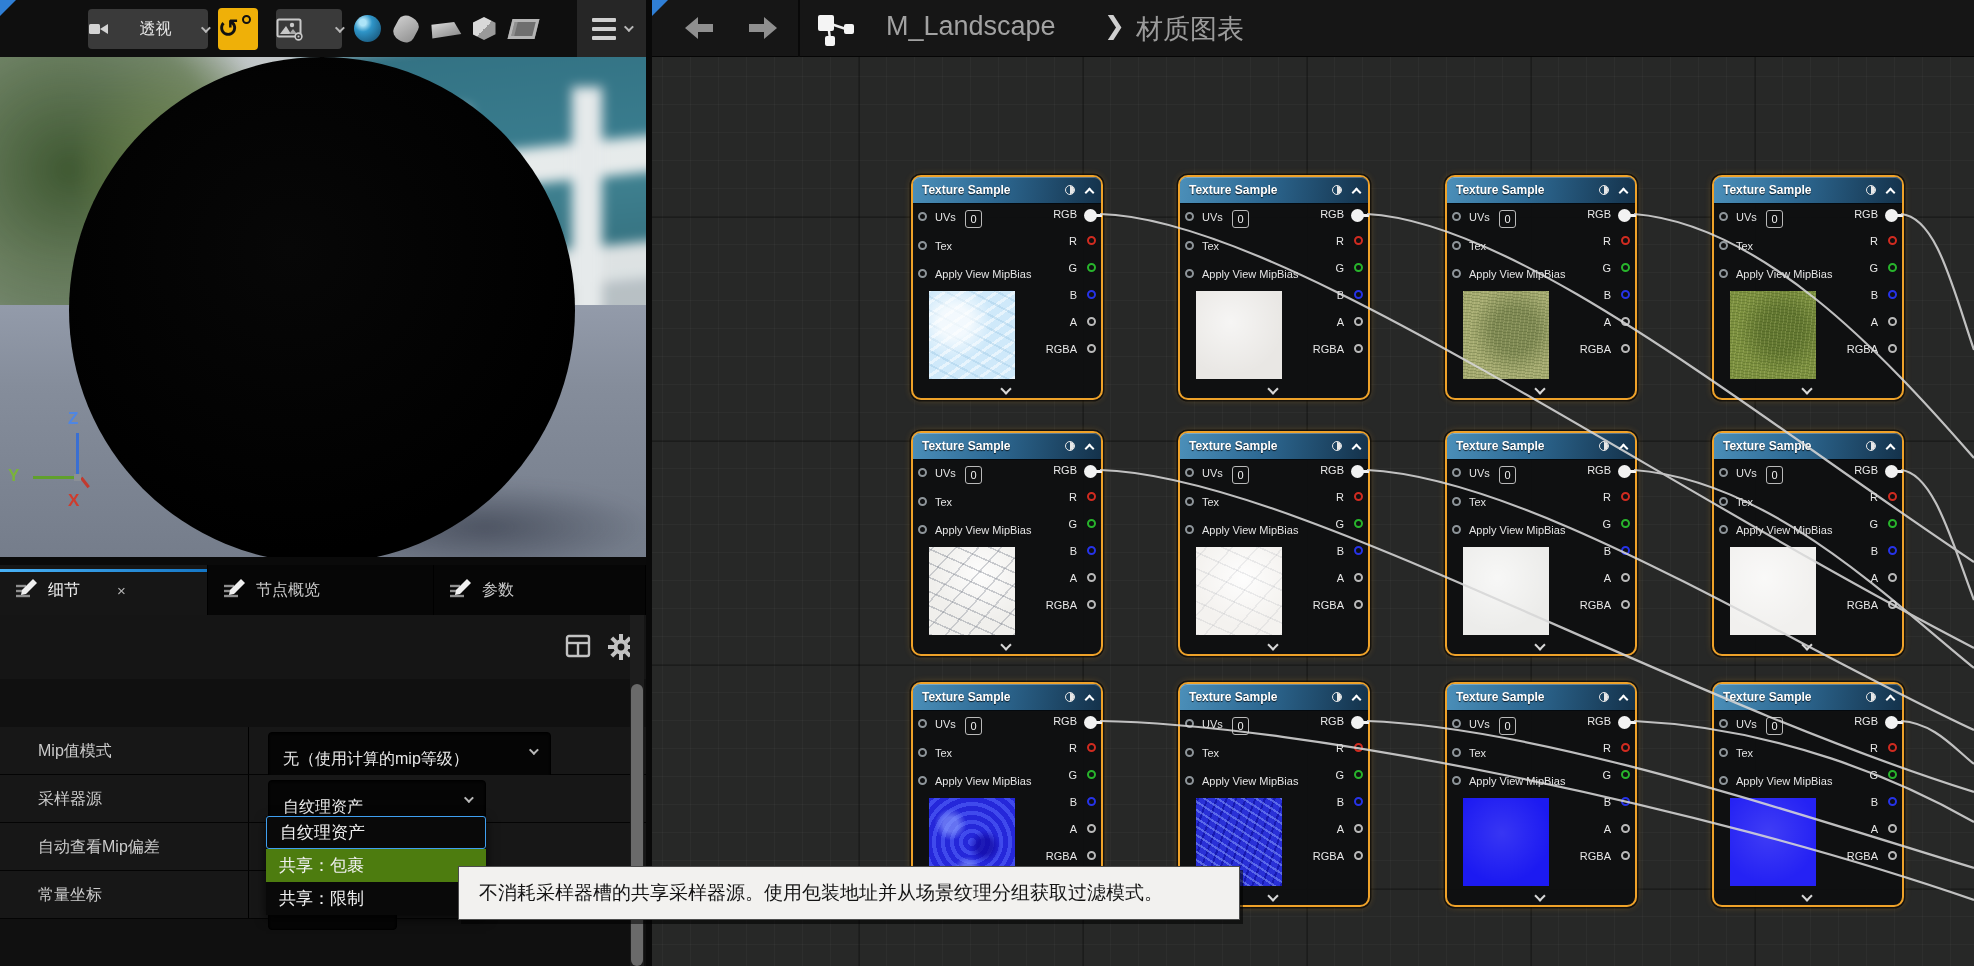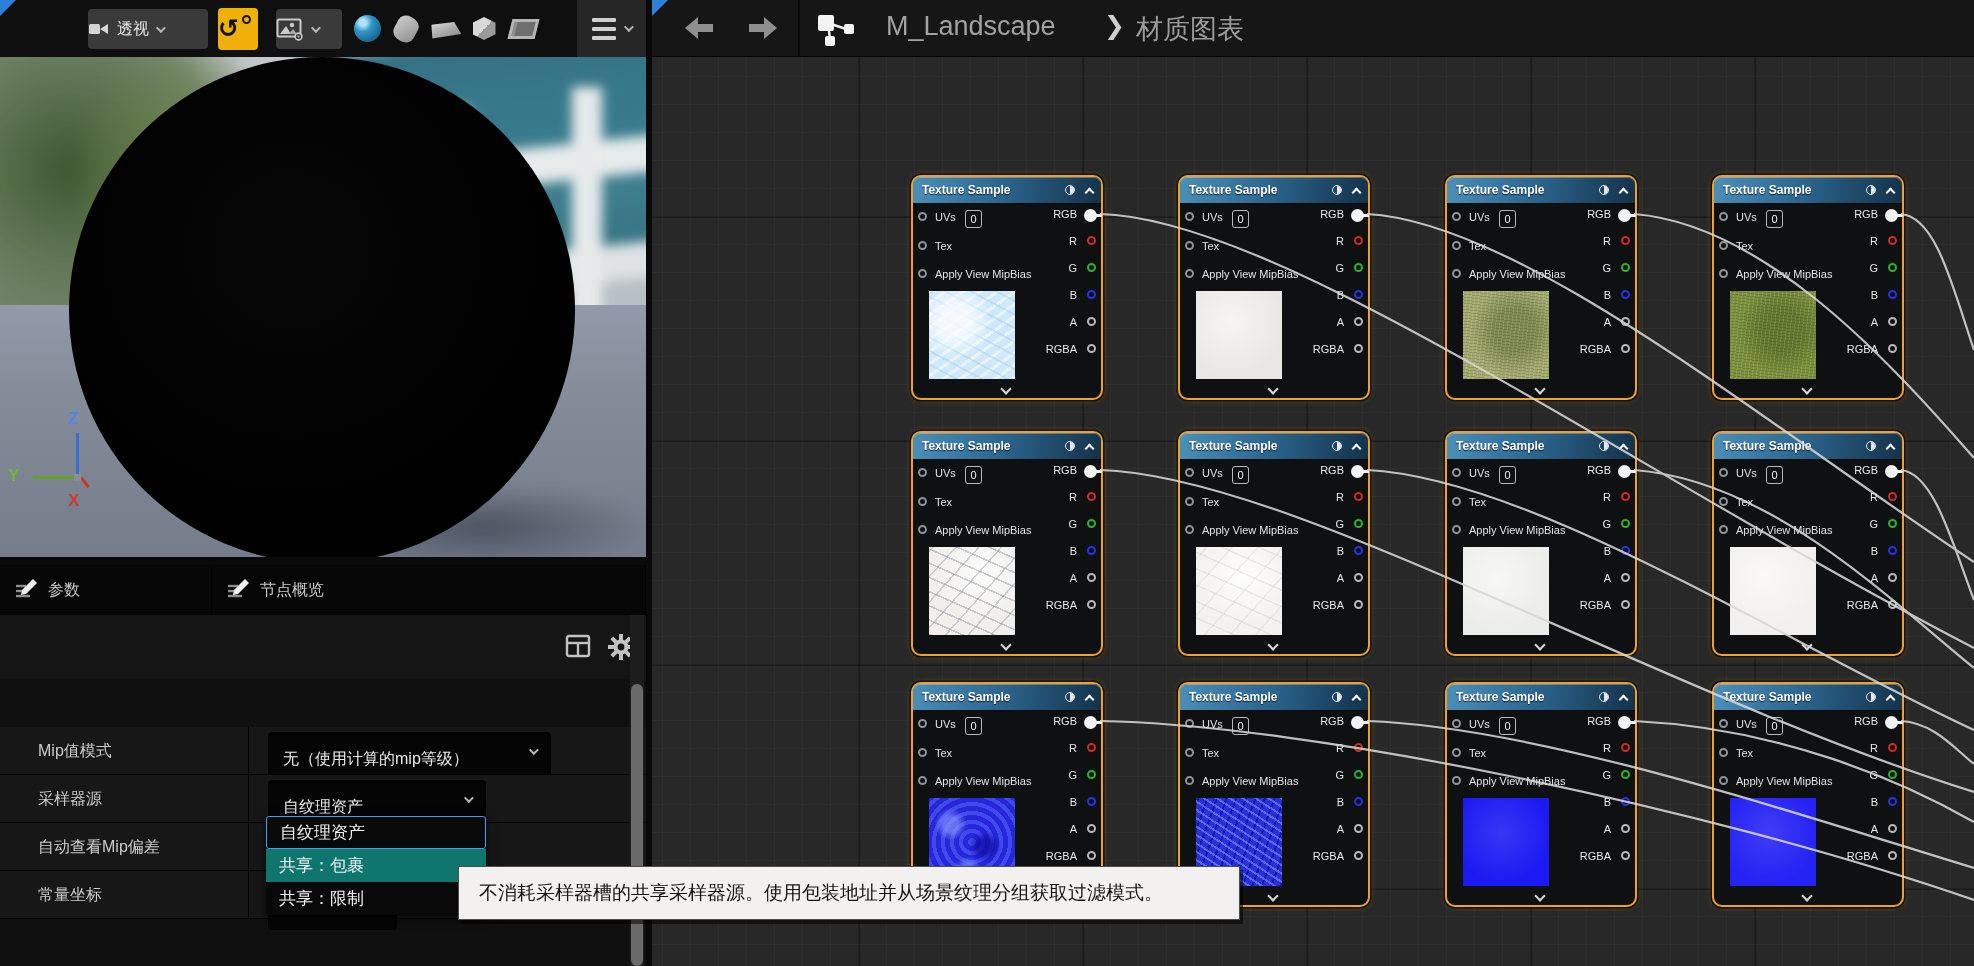--- a/index.html
+++ b/index.html
@@ -34,21 +34,21 @@
   .gz-xline { position:absolute; left:79px; top:424px; width:12px; height:3px; background:#c23a2e; transform:rotate(52deg); }
   .gz-z { position:absolute; left:68px; top:352px; color:#4f86e2; font-weight:bold; font-size:17px; }
   .gz-y { position:absolute; left:8px; top:409px; color:#7ab33a; font-weight:bold; font-size:17px; }
   .gz-x { position:absolute; left:68px; top:434px; color:#cf3c2d; font-weight:bold; font-size:17px; }
 
   
   .vp-toolbar { position:absolute; left:0; top:0; width:646px; height:57px; background:rgba(16,16,16,.95); z-index:6; }
   .corner-tri { position:absolute; left:0; top:0; width:0; height:0;
                 border-top:16px solid #2f7fd6; border-right:16px solid transparent; z-index:9; }
   .tb-btn { position:absolute; top:9px; height:40px; background:#3a3a3a; border-radius:4px;
-            display:flex; align-items:center; justify-content:flex-start; gap:7px; color:#e6e6e6; font-size:16px; }
+            display:flex; align-items:center; justify-content:space-between; gap:7px; color:#e6e6e6; font-size:16px; }
   .btn-persp { left:88px; width:120px; }
   .btn-time { left:218px; top:8px; height:42px; left:218px; width:40px; background:#EFB008; color:#111; }
   .btn-shot { left:276px; width:66px; }
   .cam-ico svg { display:block; }
   .chv { display:inline-block; width:7px; height:7px; border-right:2px solid #b8b8b8; border-bottom:2px solid #b8b8b8; transform:rotate(45deg) translateY(-2px); }
   .undo-glyph { font-size:25px; font-weight:bold; line-height:1; position:relative; top:-1px; }
   .clockdot { position:absolute; right:7px; top:7px; width:9px; height:9px; border:2px solid #111; border-radius:50%; background:#EFB008; }
   .shape-row { position:absolute; top:0; left:352px; height:57px; display:flex; align-items:center; gap:9px; }
   .shape-ico { width:30px; height:30px; display:flex; align-items:center; justify-content:center; }
   .sph { width:27px; height:27px; border-radius:50%;
@@ -97,21 +97,21 @@
   .prow .colsep { position:absolute; left:248px; top:0; width:1px; height:100%; background:#000; }
   .pwidget { position:absolute; left:268px; top:5px; height:54px; background:#050505; border:1px solid #000;
              border-radius:4px; color:#eaeaea; font-size:16px; display:flex; align-items:center;
              box-shadow:inset 0 1px 2px rgba(0,0,0,.8); }
   .pwidget .wtext { margin-left:14px; white-space:nowrap; }
   .pwidget .wchv { position:absolute; right:14px; top:15px; }
   .dd-pop { position:absolute; left:266px; top:816px; width:220px; background:#090909; z-index:30;
             box-shadow:0 4px 10px rgba(0,0,0,.7); font-size:17px; color:#f0f0f0; }
   .dd-item { position:relative; height:33px; display:flex; align-items:center; padding-left:13px; background:#090909; white-space:nowrap; }
   .dd-item.current { border:1.5px solid #3f9ff0; border-radius:3px; }
-  .dd-item.selected { background:#0f766e; }
+  .dd-item.selected { background:#4d7c0f; }
 
   
   .tooltip { position:absolute; left:458px; top:866px; width:782px; height:54px; background:#f2f1ef;
              border:1px solid #4c4c4c; box-shadow:3px 4px 0 rgba(0,0,0,.55); z-index:60;
              display:flex; align-items:center; color:#141414; font-size:19px; }
   .tooltip span { margin-left:20px; white-space:nowrap; }
 
   
   .graph { position:absolute; left:652px; top:0; width:1322px; height:966px; background:#272827; }
   .graph-hdr { position:absolute; left:0; top:0; width:1322px; height:57px; background:#161616; border-bottom:1px solid #050505; z-index:8; }
@@ -261,37 +261,47 @@
             <i></i>
             <i></i>
             <i></i>
           </span>
         <span class="chv"></span>
       </div>
     </div>
   </div>
 
   <div class="tabs-row">
+      <div class="tab tab1w active">
+        <span><svg width="25" height="20" viewBox="0 0 25 20">
+            <line x1="2" y1="8" x2="12" y2="8" stroke="#8f8f8f" stroke-width="2.4"></line>
+            <line x1="2" y1="13" x2="14" y2="13" stroke="#8f8f8f" stroke-width="2.4"></line>
+            <line x1="2" y1="18" x2="16" y2="18" stroke="#8f8f8f" stroke-width="2.4"></line>
+            <path d="M8 12 L19 1 L23 5 L12 16 L7 17 Z" fill="#f0f0f0"></path>
+          </svg></span>
+        <span class="tlabel">细节</span>
+        <span class="closex">×</span>
+      </div>
+      <div class="tab tab3w">
+        <span><svg width="25" height="20" viewBox="0 0 25 20">
+            <line x1="2" y1="8" x2="12" y2="8" stroke="#8f8f8f" stroke-width="2.4"></line>
+            <line x1="2" y1="13" x2="14" y2="13" stroke="#8f8f8f" stroke-width="2.4"></line>
+            <line x1="2" y1="18" x2="16" y2="18" stroke="#8f8f8f" stroke-width="2.4"></line>
+            <path d="M8 12 L19 1 L23 5 L12 16 L7 17 Z" fill="#f0f0f0"></path>
+          </svg></span>
+        <span class="tlabel">节点概览</span>
+      </div>
       <div class="tab tab2w">
         <span><svg width="25" height="20" viewBox="0 0 25 20">
             <line x1="2" y1="8" x2="12" y2="8" stroke="#8f8f8f" stroke-width="2.4"></line>
             <line x1="2" y1="13" x2="14" y2="13" stroke="#8f8f8f" stroke-width="2.4"></line>
             <line x1="2" y1="18" x2="16" y2="18" stroke="#8f8f8f" stroke-width="2.4"></line>
             <path d="M8 12 L19 1 L23 5 L12 16 L7 17 Z" fill="#f0f0f0"></path>
           </svg></span>
         <span class="tlabel">参数</span>
-      </div>
-      <div class="tab tab3w">
-        <span><svg width="25" height="20" viewBox="0 0 25 20">
-            <line x1="2" y1="8" x2="12" y2="8" stroke="#8f8f8f" stroke-width="2.4"></line>
-            <line x1="2" y1="13" x2="14" y2="13" stroke="#8f8f8f" stroke-width="2.4"></line>
-            <line x1="2" y1="18" x2="16" y2="18" stroke="#8f8f8f" stroke-width="2.4"></line>
-            <path d="M8 12 L19 1 L23 5 L12 16 L7 17 Z" fill="#f0f0f0"></path>
-          </svg></span>
-        <span class="tlabel">节点概览</span>
       </div>
     </div>
 
   <div class="search-row">
     <span class="sr-ico grid-ico">
       <svg class="ico-svg" width="28" height="28" viewBox="0 0 28 28">
           <rect x="3" y="4" width="22" height="20" rx="2" fill="none" stroke="#c2c2c2" stroke-width="2.4"></rect>
           <line x1="3" y1="11" x2="25" y2="11" stroke="#c2c2c2" stroke-width="2.4"></line>
           <line x1="14" y1="11" x2="14" y2="24" stroke="#c2c2c2" stroke-width="2.4"></line>
         </svg>

